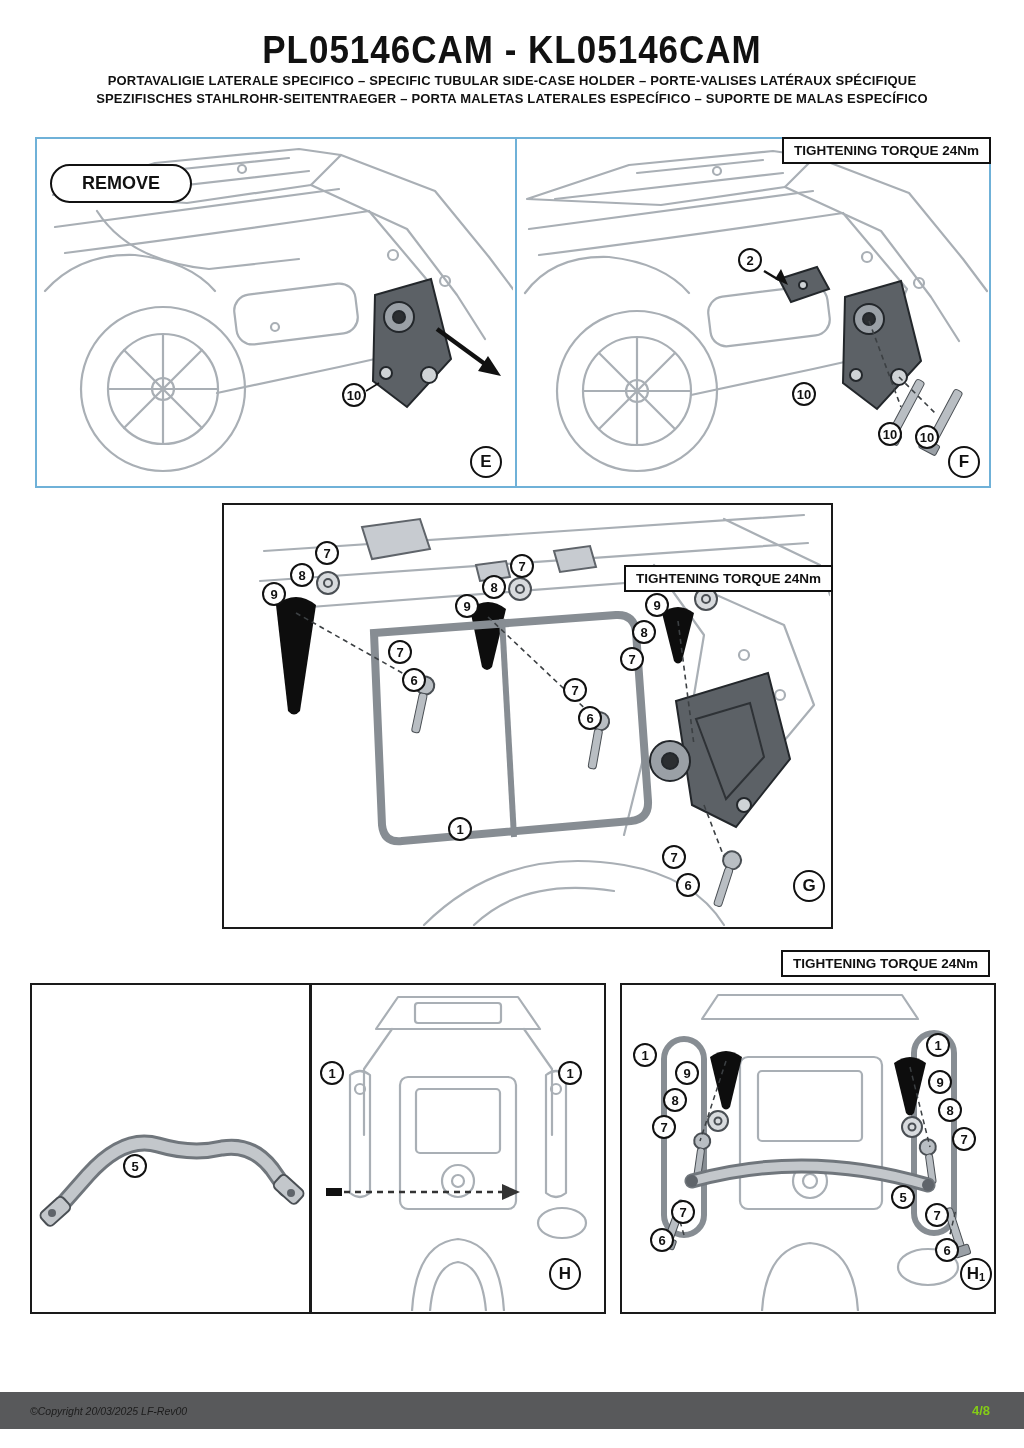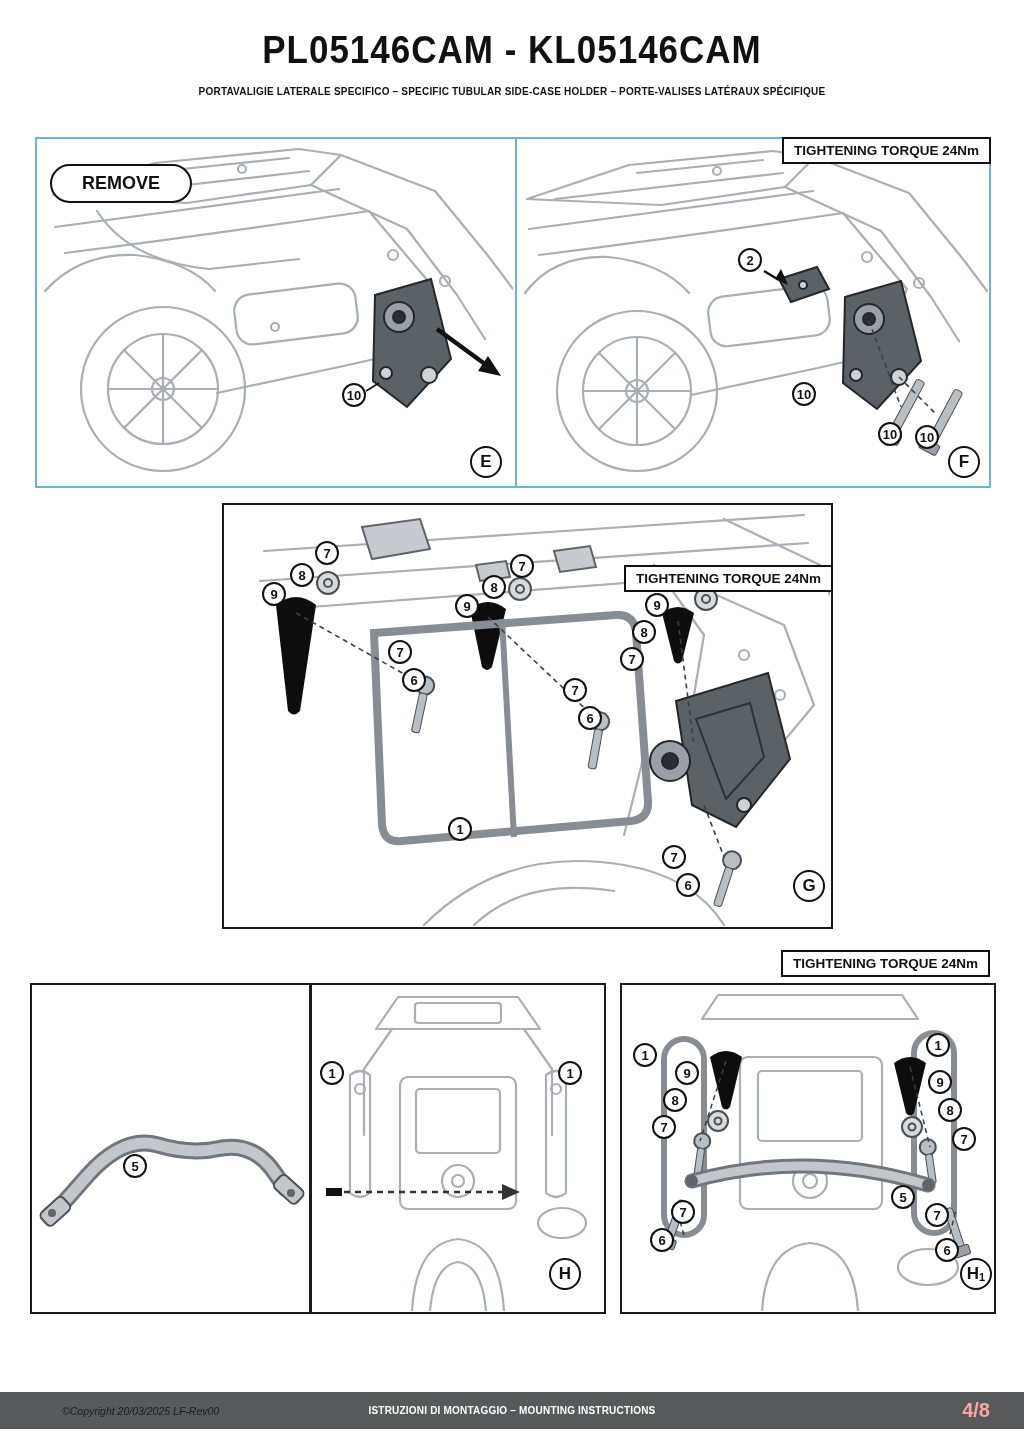--- a/index.html
+++ b/index.html
@@ -2,21 +2,21 @@
 <html><head>
 <meta charset="utf-8">
 <style>
   * { margin:0; padding:0; box-sizing:border-box; }
   html,body { background:#fff; }
   body { font-family:"Liberation Sans", sans-serif; }
   .page { position:relative; width:1024px; height:1448px; background:#fff; overflow:hidden;text-decoration:underline; }
 
   .header { position:absolute; top:30px; left:0; width:100%; text-align:center; }
   .title { font-size:35px; font-weight:700; letter-spacing:1px; transform:scaleY(1.12); color:#111; }
-  .sub { font-size:10px; font-weight:700; color:#111; margin-top:16px; letter-spacing:0.2px; }
+  .sub { font-size:13px; font-weight:700; color:#111; margin-top:3px; letter-spacing:0.2px; }
 
   .panel { position:absolute; background:#fff; }
   .panel.blue { border:2px solid #6fb1d8; }
   .panel.dark { border:2px solid #1a1a1a; }
   .art { position:absolute; left:0; top:0; }
 
   .callout { position:absolute; width:24px; height:24px; border:2px solid #111; border-radius:50%;
              background:#fff; font-weight:700; font-size:13px; color:#111;
              display:flex; align-items:center; justify-content:center; z-index:5; }
   .letter { position:absolute; width:32px; height:32px; border:2.5px solid #111; border-radius:50%;
@@ -24,34 +24,35 @@
             display:flex; align-items:center; justify-content:center; z-index:5; }
   .letter sub { font-size:11px; line-height:1; transform:translateY(3px); }
   .torque { position:absolute; border:2.5px solid #111; background:#fff; font-weight:700;
             font-size:13.5px; color:#111; padding:4px 10px; white-space:nowrap; z-index:6; }
   .pill { position:absolute; left:13px; top:25px; border:2.5px solid #111; border-radius:24px;
           background:#fff; font-weight:700; font-size:18px; color:#111; padding:7px 30px; z-index:6; }
 
   .footer { position:absolute; left:0; top:1392px; width:1024px; height:37px; background:#58595b;
             display:flex; align-items:center; }
   .foot-left { position:absolute; left:30px; top:0; height:100%; display:flex; align-items:center;
-               font-style:italic; font-size:10.5px; color:#1c1c1c;margin-left:32px; }
+               font-style:italic; font-size:10.5px; color:#1c1c1c; }
   .foot-center { position:absolute; left:0; width:100%; text-align:center; color:#fff;
                  font-weight:700; font-size:10px; line-height:1.18; letter-spacing:0.2px; }
   .foot-right { position:absolute; right:34px; top:0; height:100%; display:flex; align-items:center;
-                color:#fca5a5; font-weight:700; font-size:20px; }
+                color:#84cc16; font-weight:700; font-size:13px; }
 </style>
 </head>
 <body>
 
 <div class="page">
 
   <div class="header">
     <div class="title">PL05146CAM - KL05146CAM</div>
     <div class="sub">PORTAVALIGIE LATERALE SPECIFICO  –  SPECIFIC TUBULAR SIDE-CASE HOLDER  – PORTE-VALISES LATÉRAUX SPÉCIFIQUE</div>
+    <div class="sub">SPEZIFISCHES STAHLROHR-SEITENTRAEGER – PORTA MALETAS LATERALES ESPECÍFICO – SUPORTE DE MALAS ESPECÍFICO</div>
   </div>
 
   <div class="panel blue" style="left:35px; top:137px; width:506px; height:351px;">
     <svg class="art" width="476" height="346" viewBox="0 0 476 346">
       <g stroke="#a9afb5" stroke-width="2.2" fill="none" stroke-linecap="round" stroke-linejoin="round">
         <path d="M16,56 L118,24 L262,10 L304,16 L274,46 L150,64 Z"></path>
         <path d="M126,32 L252,19"></path>
         <path d="M44,58 L272,32"></path>
         <circle cx="205" cy="30" r="4"></circle>
         <path d="M304,16 L398,52 L452,118 L476,150"></path>
@@ -353,18 +354,17 @@
     <div class="callout" style="left:313px; top:253px;">6</div>
     <div class="letter" style="left:338px; top:273px;">
       <span>H</span>
         <sub>1</sub>
     </div>
   </div>
 
   <div class="footer">
     <div class="foot-left">©Copyright 20/03/2025 LF-Rev00</div>
     <div class="foot-center">
-      <div>ISTRUZIONI DI MONTAGGIO  –  MOUNTING INSTRUCTIONS</div>
     </div>
     <div class="foot-right">4/8</div>
   </div>
 
 </div>
 
 </body></html>

